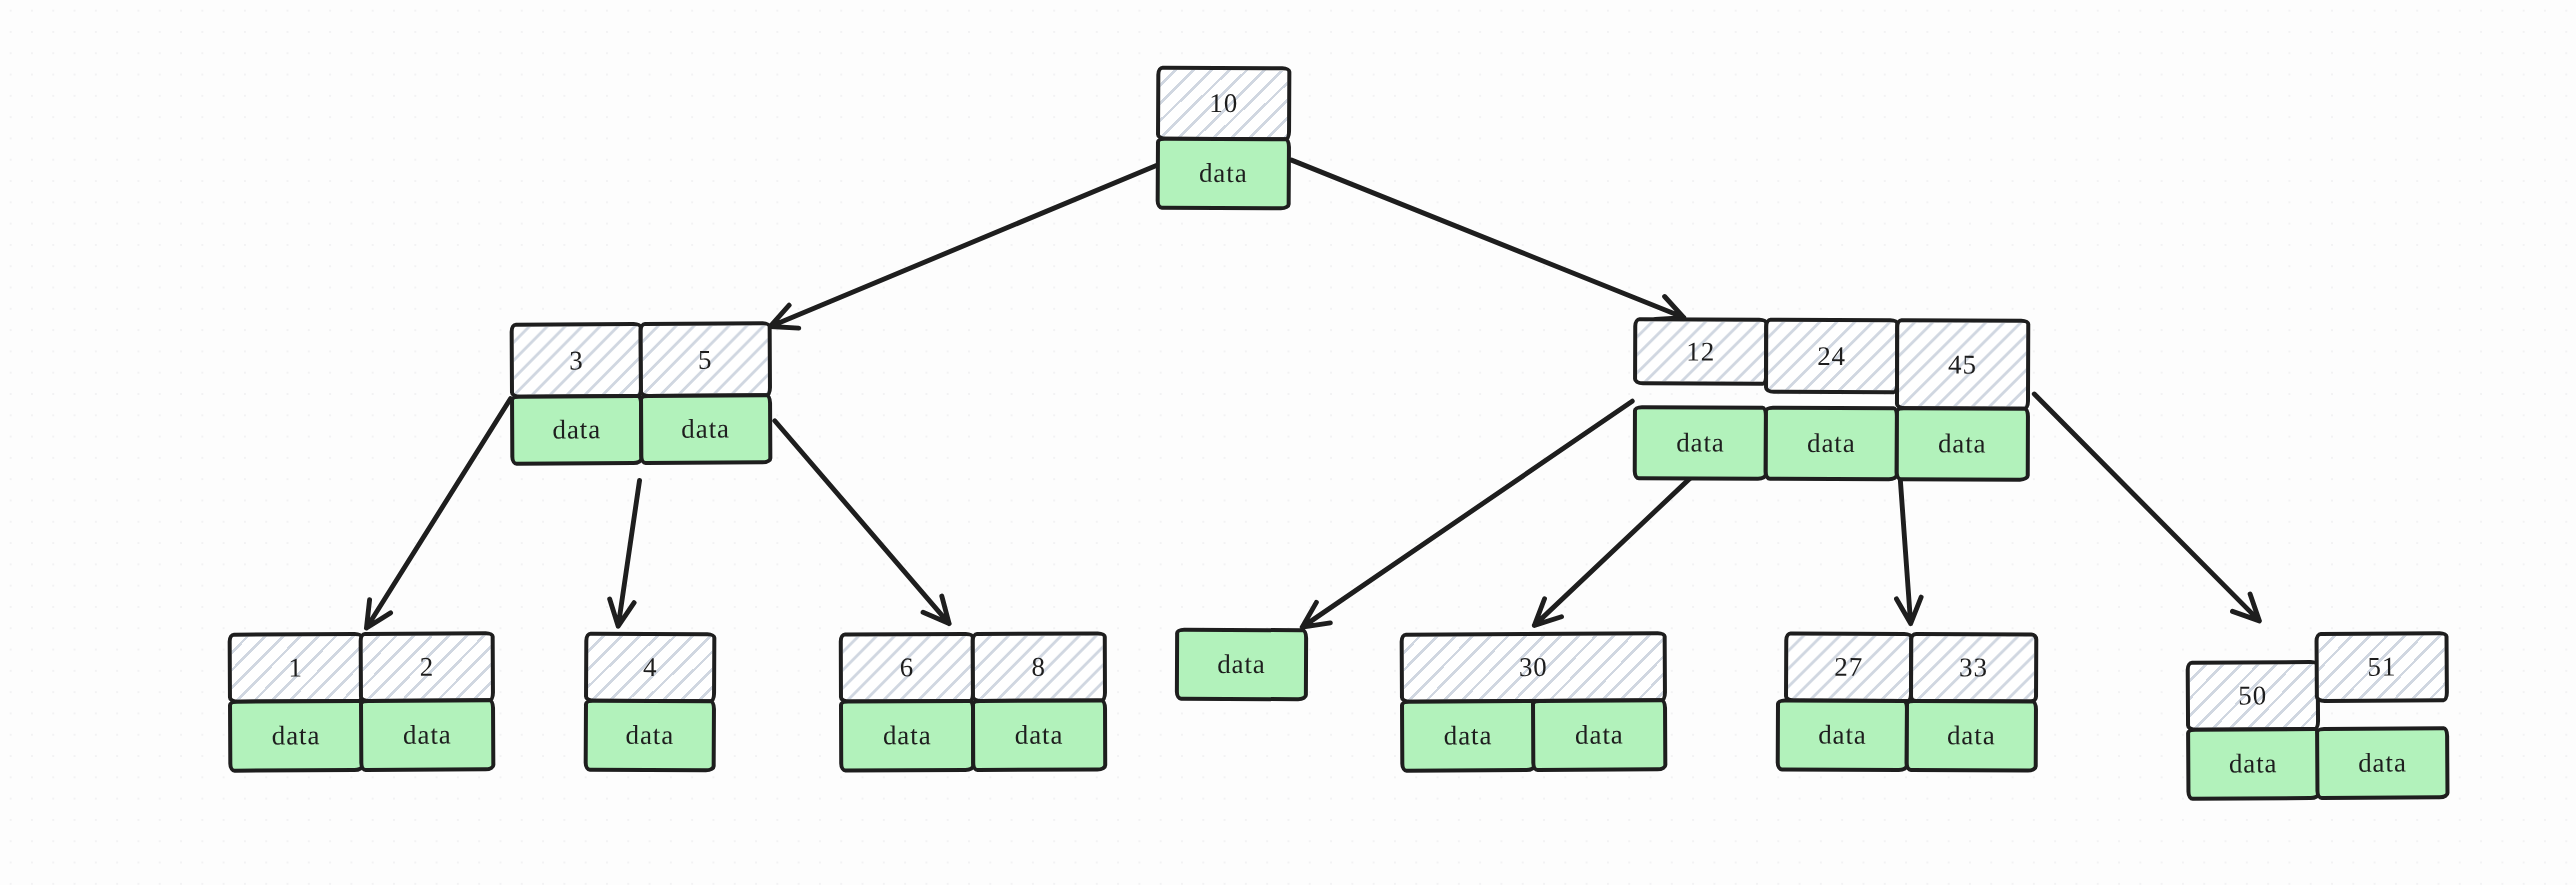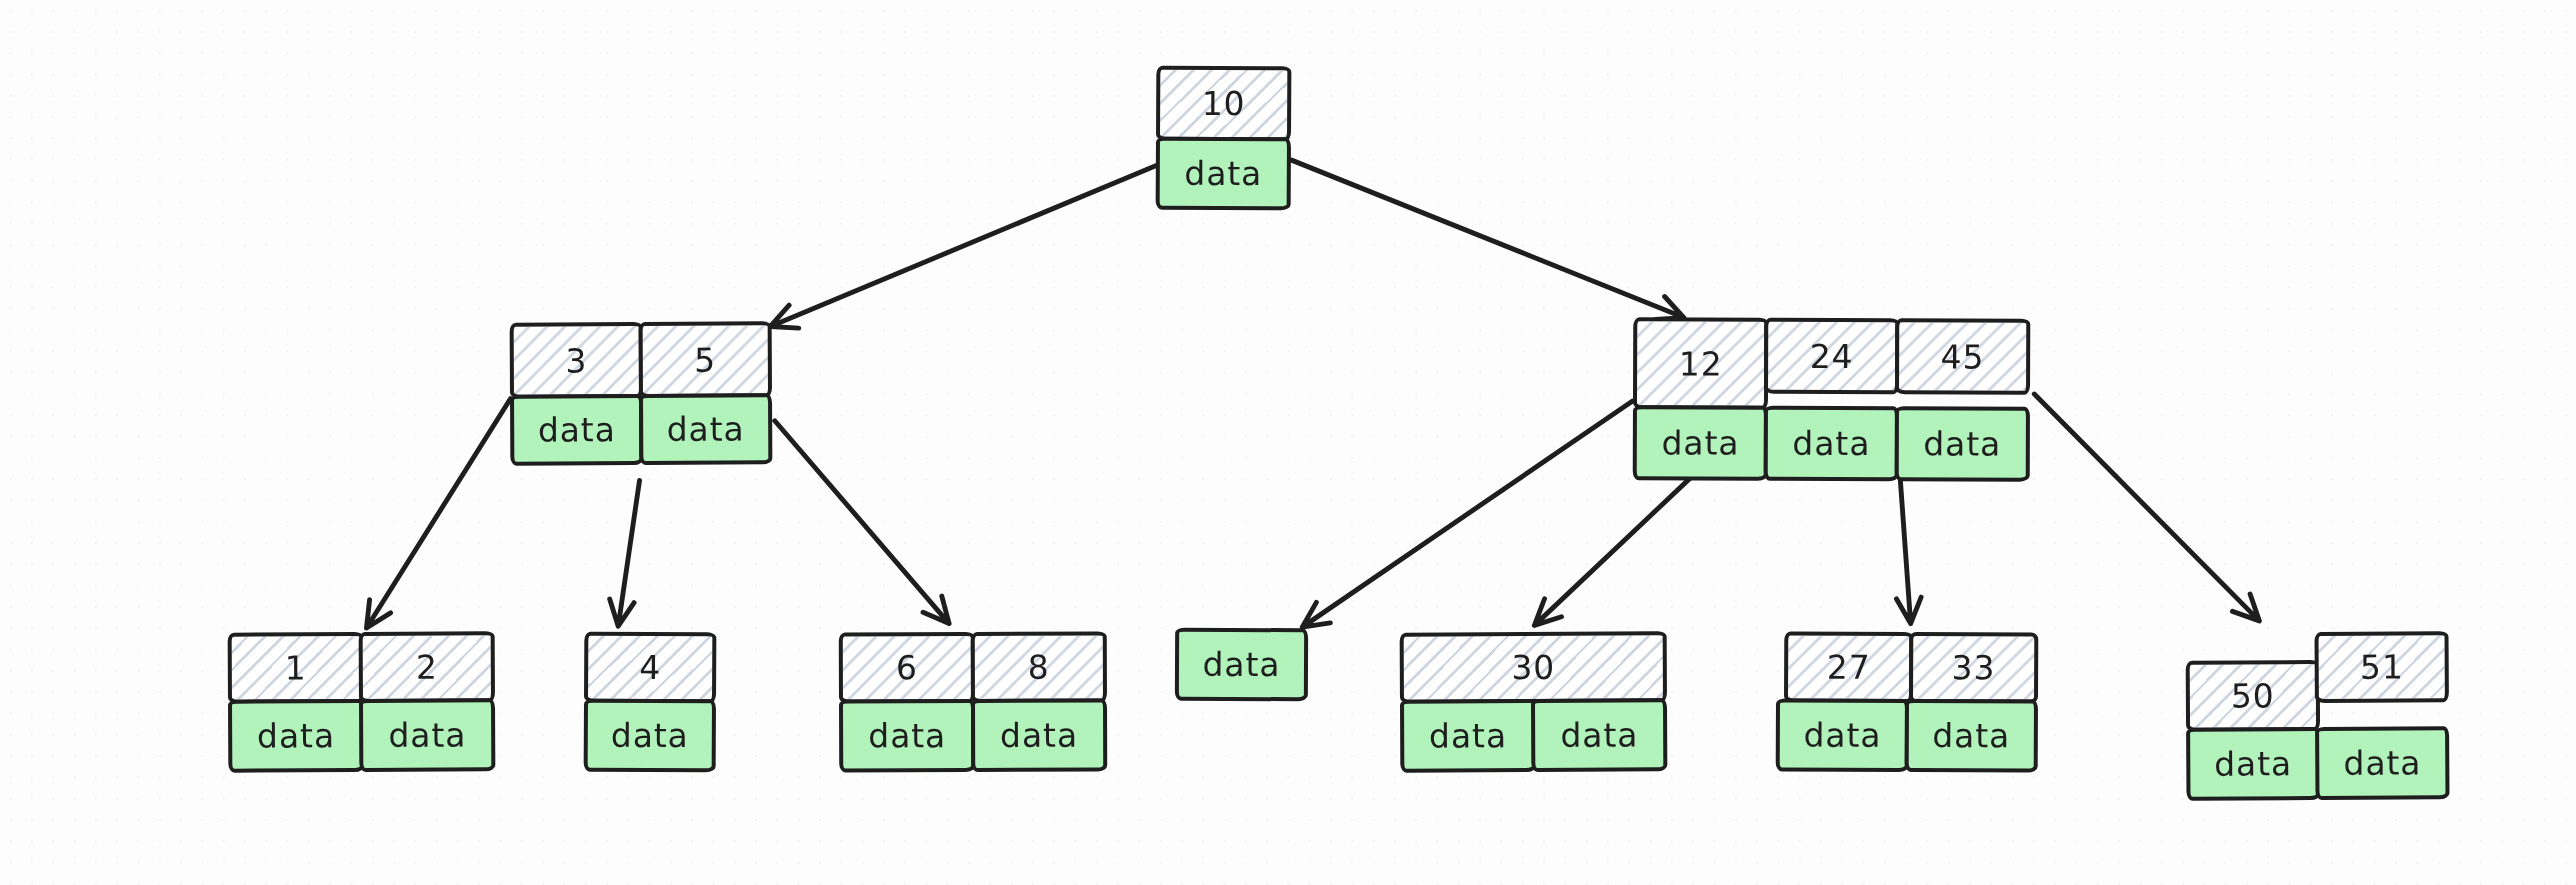--- a/index.html
+++ b/index.html
@@ -23,22 +23,23 @@
   }
   .row { display: flex; }
   .data-row { margin-top: -4.4px; }
   .cell {
     flex: 1;
     border: 4.4px solid #1e1e1e;
     display: flex;
     align-items: center;
     justify-content: center;
     color: #1e1e1e;
-    font-size: 33px;
+    font-size: 27px;
     letter-spacing: 0.9px;
+    font-family: Liberation Serif, serif;
   }
   .cell + .cell { margin-left: -4.4px; }
   .key-cell {
     background-color: #ffffff;
     background-image: repeating-linear-gradient(
       135deg,
       rgba(170,182,200,0) 0px,
       rgba(170,182,200,0) 9.8px,
       rgba(170,182,200,0.55) 9.8px,
       rgba(170,182,200,0.55) 12.5px
@@ -105,27 +106,27 @@
           <div class="cell data-cell" style="height: 71px;">
             <span>data</span>
           </div>
           <div class="cell data-cell" style="height: 71px;">
             <span>data</span>
           </div>
         </div>
       </div>
       <div class="node" style="left: 1633px; top: 318px; width: 397px; transform: rotate(0.2deg);">
         <div class="row">
-          <div class="cell key-cell" style="height: 92px;">
+          <div class="cell key-cell" style="height: 68px;">
             <span>12</span>
           </div>
           <div class="cell key-cell" style="height: 76px;">
             <span>24</span>
           </div>
-          <div class="cell key-cell" style="height: 76px;">
+          <div class="cell key-cell" style="height: 92px;">
             <span>45</span>
           </div>
         </div>
         <div class="row data-row">
           <div class="cell data-cell" style="height: 75px;">
             <span>data</span>
           </div>
           <div class="cell data-cell" style="height: 75px;">
             <span>data</span>
           </div>

